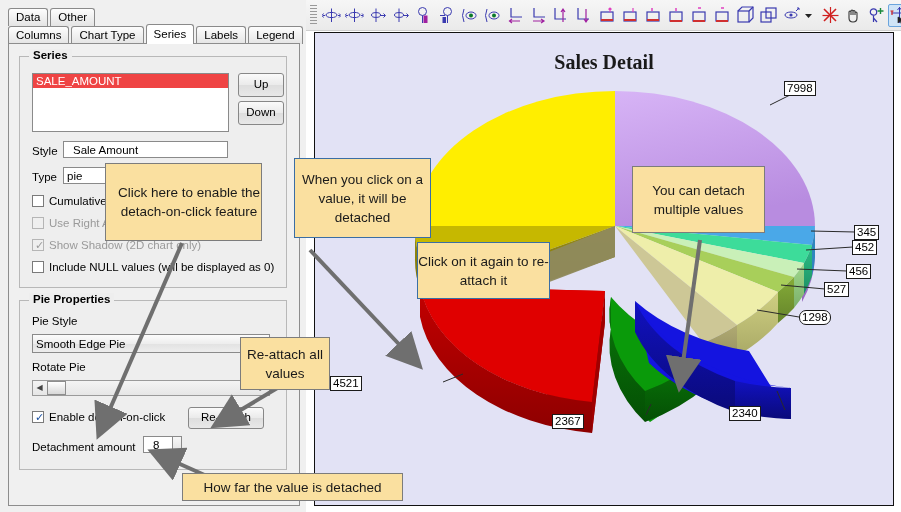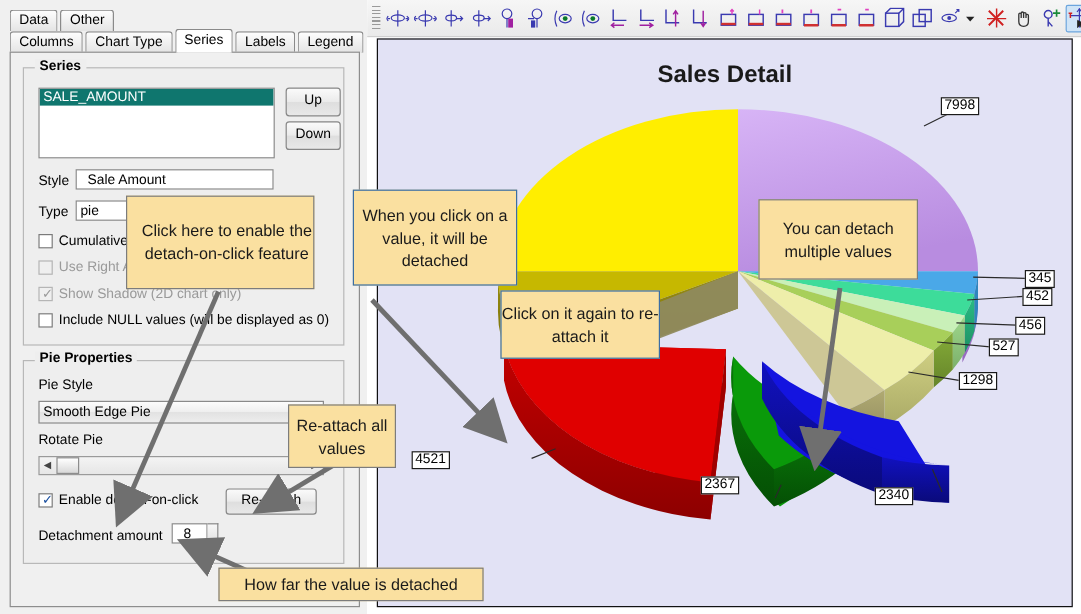--- a/index.html
+++ b/index.html
@@ -71,21 +71,21 @@
     position: absolute;
     background: #fff;
     border: 1px solid #8a8a8a;
     overflow: hidden;
   }
   .listbox .li {
     height: 14px; line-height: 14px;
     padding-left: 3px;
     font-size: 11.5px;
   }
-  .listbox .li.sel { background: #0f766e; color: #fff; }
+  .listbox .li.sel { background: #ef4444; color: #fff; }
 
   .btn {
     position: absolute;
     border: 1px solid #878787;
     border-radius: 3px;
     background: linear-gradient(to bottom,#fafafa 0%,#ebebeb 48%,#dedede 52%,#e8e8e8 100%);
     text-align: center;
     font-size: 11.5px;
     color: #000;
     line-height: 1;
@@ -184,21 +184,21 @@
   .chart-wrap {
     position: absolute; left: 8px; top: 32px; width: 578px; height: 472px;
     border: 1px solid #111;
     background: #e2e2f5;
     overflow: hidden;
   }
   .chart-title {
     position: absolute; width: 100%; top: 18px;
     text-align: center;
     font-size: 20px; font-weight: bold; color: #1a1a1a;
-    font-family: Liberation Sans, sans-serif;
+    font-family: Liberation Serif, serif;
   }
   .chart-svg { position:absolute; left:0; top:0; }
 
   .dlabel {
     position: absolute;
     background: #ffffff;
     border: 1px solid #1a1a1a;
     font-size: 11.5px;
     line-height: 13px;
     padding: 0 2px;
@@ -643,24 +643,24 @@
           <path d="M466 252 L510 256"></path>
           <path d="M442 277 L484 284"></path>
           <path d="M148 341 L128 349"></path>
           <path d="M336 371 L331 382"></path>
           <path d="M462 358 L470 377"></path>
         </g>
       </svg>
 
       <div class="dlabel" style="left:469px; top:48px;">7998</div>
       <div class="dlabel" style="left:76px; top:158px;">5234</div>
-      <div class="dlabel" style="left:28px; top:343px;">4521</div>
-      <div class="dlabel" style="left:237px; top:364px;margin-left:32px;">2367</div>
+      <div class="dlabel" style="left:15px; top:343px;">4521</div>
+      <div class="dlabel" style="left:237px; top:381px;">2367</div>
       <div class="dlabel" style="left:414px; top:373px;">2340</div>
-      <div class="dlabel" style="left:484px; top:277px;">1298</div>
+      <div class="dlabel" style="left:484px; top:277px;border-radius:7px;">1298</div>
       <div class="dlabel" style="left:509px; top:249px;">527</div>
       <div class="dlabel" style="left:531px; top:231px;">456</div>
       <div class="dlabel" style="left:537px; top:207px;">452</div>
       <div class="dlabel" style="left:539px; top:192px;">345</div>
     </div>
   </div>
 
   <svg class="arrow-layer">
     <defs>
       <marker id="ah" markerWidth="9" markerHeight="9" refX="5" refY="4.5" orient="auto">

